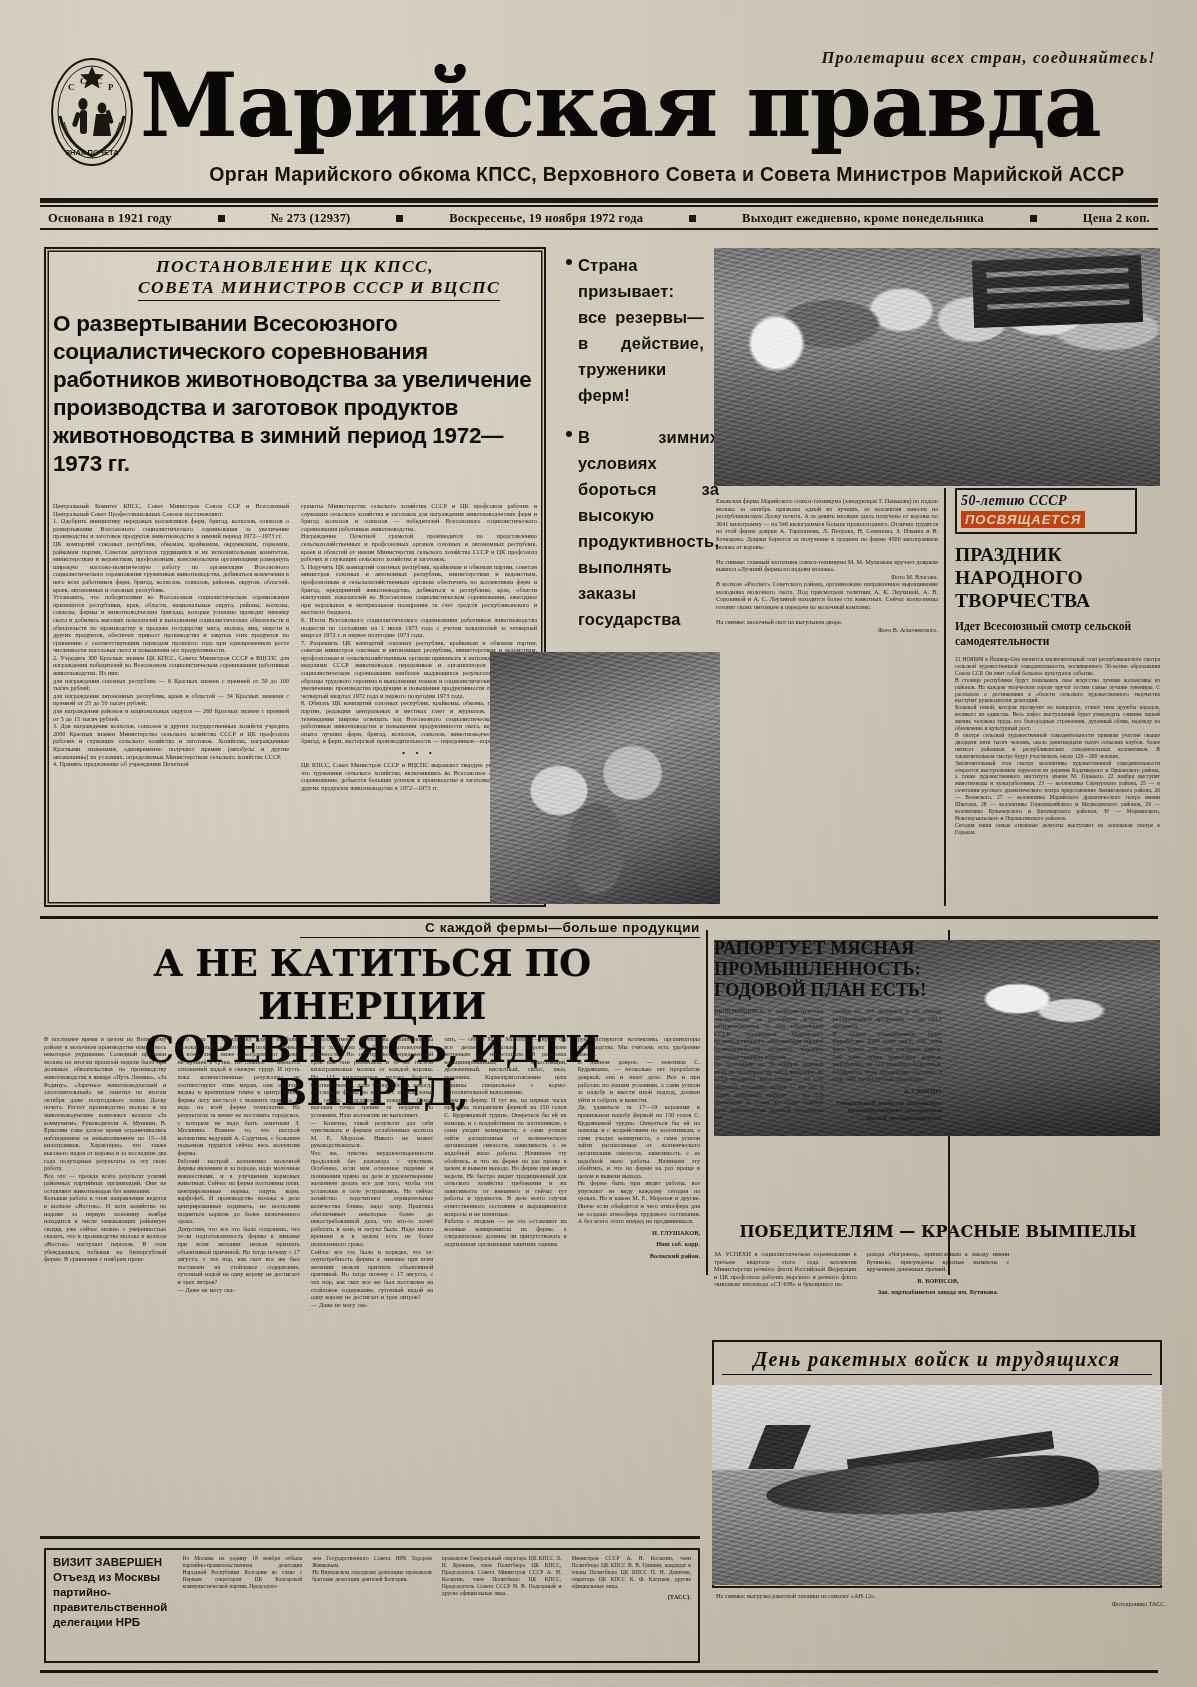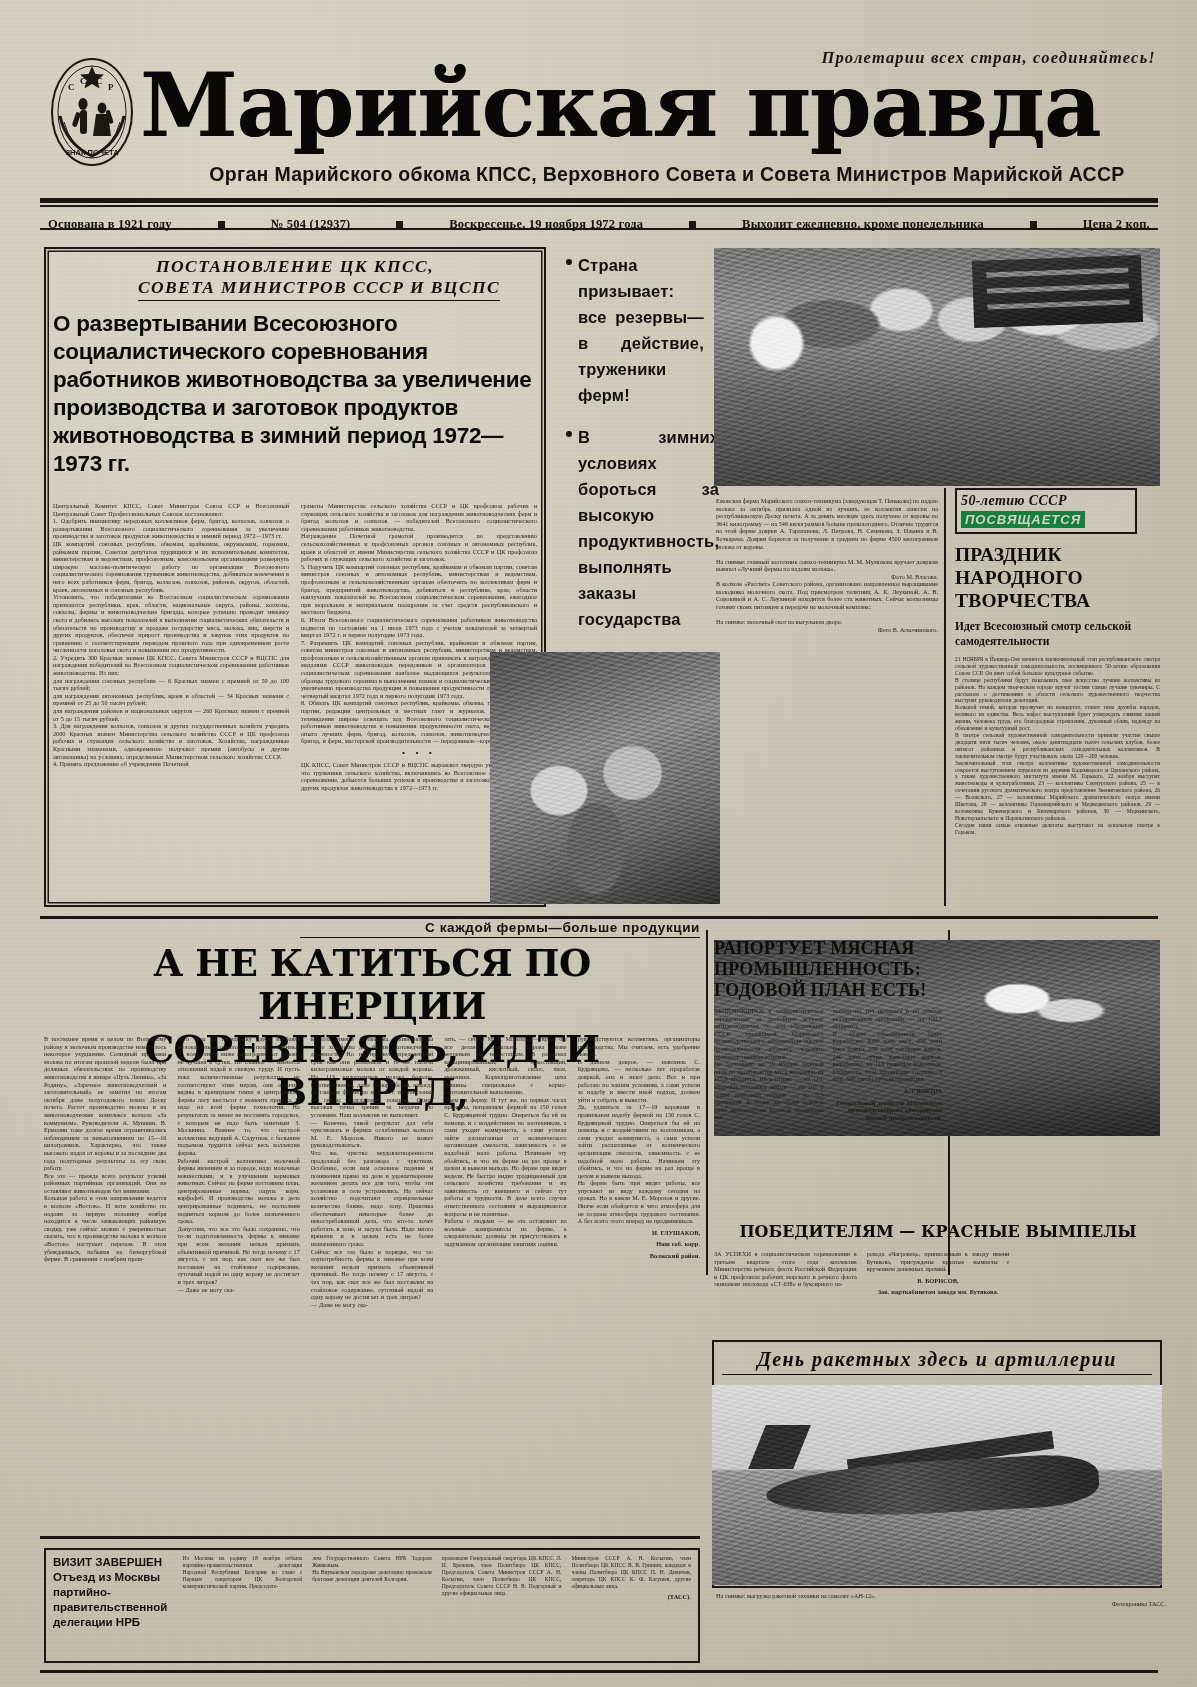--- a/index.html
+++ b/index.html
@@ -50,21 +50,21 @@
     font-family:"Liberation Sans",sans-serif;
     font-weight:bold;font-size:19.5px;letter-spacing:0.3px;
     color:#16130f;
   }
 
   
   .rule-thick{position:absolute;left:40px;top:198px;width:1118px;height:5px;background:#1b1813;}
   .rule-thin{position:absolute;left:40px;top:205px;width:1118px;height:1.5px;background:#1b1813;}
   .rule-bot{position:absolute;left:40px;top:228px;width:1118px;height:2px;background:#1b1813;}
   .dateline{
-    position:absolute;left:40px;top:213px;width:1118px;height:22px;
+    position:absolute;left:40px;top:207px;width:1118px;height:22px;
     display:flex;align-items:center;justify-content:space-between;
     font-family:"Liberation Serif",serif;font-weight:bold;font-size:12.5px;
     padding:0 8px;box-sizing:border-box;letter-spacing:0.2px;
   }
   .dsq{width:7px;height:7px;background:#1b1813;display:inline-block;}
 
   
   .body-col{
     font-family:"Liberation Serif",serif;
     font-size:6.2px;line-height:7.6px;
@@ -203,21 +203,21 @@
   }
   .anniv-stamp{
     width:182px;border:2px solid #1b1813;padding:3px 4px 4px;box-sizing:border-box;
     background:rgba(255,255,255,0.12);
   }
   .anniv-l1{
     font-family:"Liberation Serif",serif;font-style:italic;font-weight:bold;
     font-size:14px;letter-spacing:0.4px;color:#14110d;
   }
   .anniv-l2{
-    margin-top:2px;background:#15803d;color:#d8d2c3;
+    margin-top:2px;background:#c2410c;color:#d8d2c3;
     font-family:"Liberation Sans",sans-serif;font-style:italic;font-weight:bold;
     font-size:13px;letter-spacing:1px;padding:1px 4px;display:inline-block;
   }
   .anniv-title{
     margin-top:9px;
     font-family:"Liberation Serif",serif;font-weight:bold;
     font-size:19.5px;line-height:23px;letter-spacing:0.2px;color:#100e0a;
   }
   .anniv-sub{
     margin-top:7px;
@@ -348,21 +348,21 @@
     <div class="subtitle">Орган Марийского обкома КПСС, Верховного Совета и Совета Министров Марийской АССР</div>
   </div>
 
   <div class="rule-thick"></div>
   <div class="rule-thin"></div>
   <div class="rule-bot"></div>
 
   <div class="dateline">
     <span>Основана в 1921 году</span>
     <span class="dsq"></span>
-    <span>№ 504 (12937)</span>
+    <span>№ 273 (12937)</span>
     <span class="dsq"></span>
     <span>Воскресенье, 19 ноября 1972 года</span>
     <span class="dsq"></span>
     <span>Выходит ежедневно, кроме понедельника</span>
     <span class="dsq"></span>
     <span>Цена 2 коп.</span>
   </div>
 
   <div class="decree">
     <div class="decree-inner">
@@ -508,21 +508,21 @@
     <div class="body-col">ЗА УСПЕХИ в социалистическом соревновании в третьем квартале этого года коллектив Министерства речного флота Российской Федерации и ЦК профсоюза рабочих морского и речного флота экипажам теплохода «СТ-638» и буксирного па-</div>
     <div>
       <div class="body-col">рохода «Чагровец», приписанным к заводу имени Бутякова, присуждены красные вымпелы с вручением денежных премий.</div>
       <span class="body-col sig" style="text-align:center">В. БОРИСОВ,</span>
       <span class="body-col sig" style="text-align:center">Зав. парткабинетом завода им. Бутякова.</span>
     </div>
     <div class="body-col" style="visibility:hidden">Идет Всесоюзный смотр сельской самодеятельности</div>
   </div>
 
   <div class="rocket">
-    <div class="rocket-title">День ракетных здесь и артиллерии</div>
+    <div class="rocket-title">День ракетных войск и трудящихся</div>
     <div class="body-col rocket-body" style="white-space:pre-line">30 ЛЕТ НАЗАД мощные залпы советской артиллерии возвестили миру о начале грандиозной битвы на Волге, которая в нашей истории явилась величайшей из великих военных событий, и советские войска перешли в контрнаступление под Сталинградом.
 В ознаменование заслуг артиллерии в разгроме врага под Сталинградом и в других операциях Великой Отечественной войны в 1944 году был установлен праздник — День артиллерии, отмечаемый с 19 ноября ежегодно. Сегодня этот день называется Днем ракетных войск и артиллерии.</div>
   </div>
 
   <div class="photo ph4">
     <div class="sc"></div>
     <div class="tail"></div>
     <div class="wing"></div>
     <div class="plane"></div>
     <div class="grain"></div>

